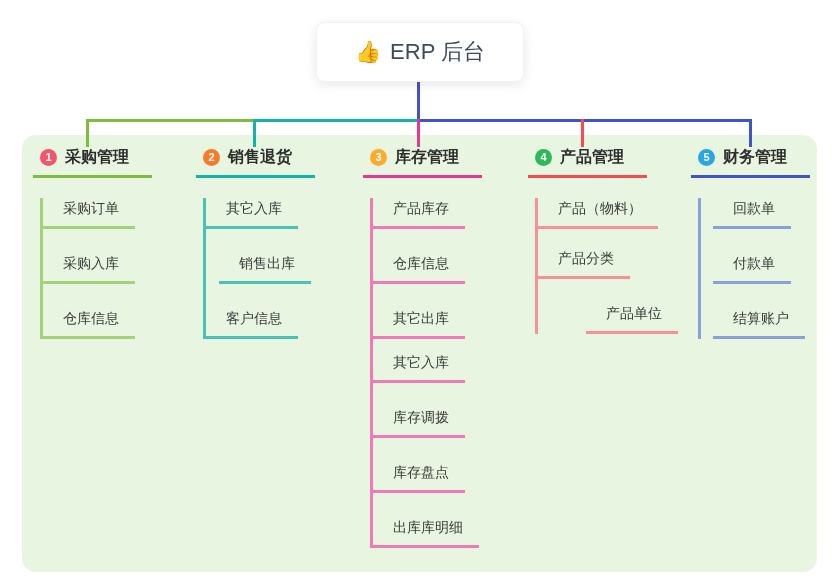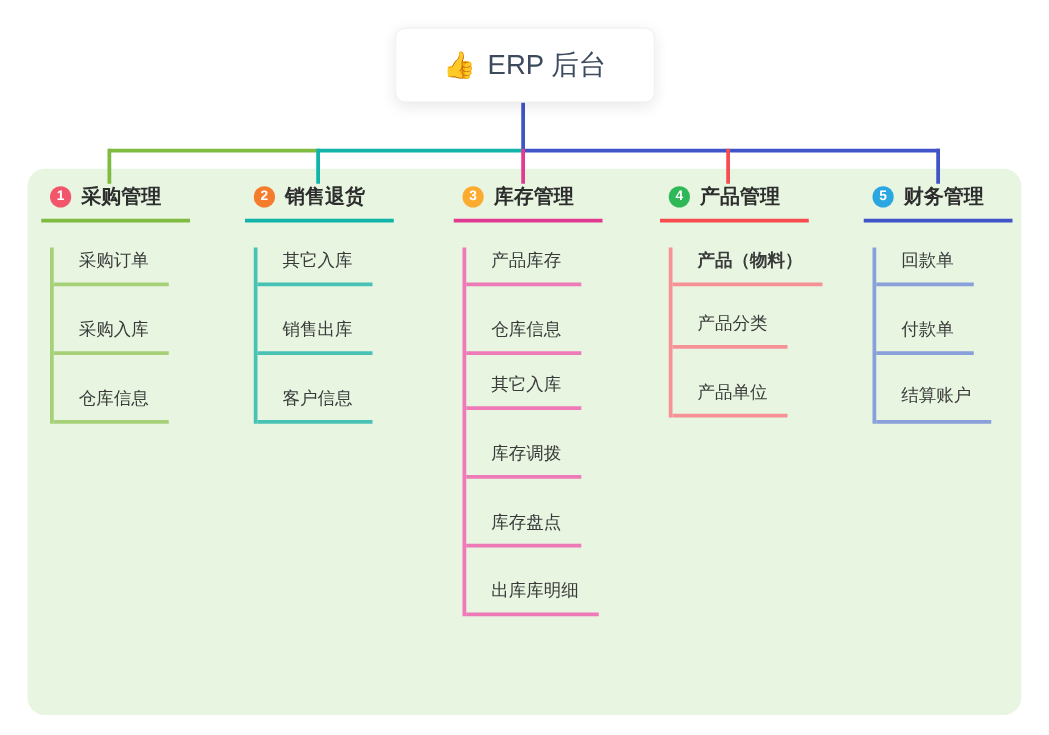--- a/index.html
+++ b/index.html
@@ -99,55 +99,56 @@
     </div>
   </div>
 
   <div class="branch" style="left: 196px;">
     <div class="branch-label" style="border-bottom-color: rgb(18, 179, 168);">
       <span class="badge" style="background: rgb(245, 123, 45);">2</span>
       <span class="branch-text">销售退货</span>
     </div>
     <div class="children" style="border-left-color: rgb(73, 194, 182);">
       <div class="child" style="border-bottom-color: rgb(73, 194, 182);">其它入库</div>
-      <div class="child" style="border-bottom-color: rgb(73, 194, 182);">销售出库</div>
+      <div class="child" style="border-bottom-color: rgb(73, 194, 182); margin-left: 13px;">销售出库</div>
       <div class="child" style="border-bottom-color: rgb(73, 194, 182); padding-left: 20px;">客户信息</div>
     </div>
   </div>
 
   <div class="branch" style="left: 363px;">
     <div class="branch-label" style="border-bottom-color: rgb(225, 58, 146);">
       <span class="badge" style="background: rgb(251, 171, 45);">3</span>
       <span class="branch-text">库存管理</span>
     </div>
     <div class="children" style="border-left-color: rgb(238, 122, 183);">
       <div class="child" style="border-bottom-color: rgb(238, 122, 183);">产品库存</div>
       <div class="child" style="border-bottom-color: rgb(238, 122, 183);">仓库信息</div>
+      <div class="child" style="border-bottom-color: rgb(238, 122, 183);">其它出库</div>
       <div class="child" style="border-bottom-color: rgb(238, 122, 183); margin-top: 13px;">其它入库</div>
       <div class="child" style="border-bottom-color: rgb(238, 122, 183);">库存调拨</div>
       <div class="child" style="border-bottom-color: rgb(238, 122, 183);">库存盘点</div>
       <div class="child" style="border-bottom-color: rgb(238, 122, 183);">出库库明细</div>
     </div>
   </div>
 
   <div class="branch" style="left: 528px;">
     <div class="branch-label" style="border-bottom-color: rgb(246, 75, 79);">
       <span class="badge" style="background: rgb(47, 184, 87);">4</span>
       <span class="branch-text">产品管理</span>
     </div>
     <div class="children" style="border-left-color: rgb(246, 146, 149);">
-      <div class="child" style="border-bottom-color: rgb(246, 146, 149); font-weight: bold;">产品（物料）</div>
+      <div class="child" style="border-bottom-color: rgb(246, 146, 149);">产品（物料）</div>
       <div class="child" style="border-bottom-color: rgb(246, 146, 149); margin-top: 19px;">产品分类</div>
-      <div class="child" style="border-bottom-color: rgb(246, 146, 149);">产品单位</div>
+      <div class="child" style="border-bottom-color: rgb(246, 146, 149); margin-left: 48px;">产品单位</div>
     </div>
   </div>
 
   <div class="branch" style="left: 691px;">
     <div class="branch-label" style="border-bottom-color: rgb(64, 84, 199);">
       <span class="badge" style="background: rgb(42, 167, 224);">5</span>
       <span class="branch-text">财务管理</span>
     </div>
-    <div class="children" style="border-left-color: rgb(138, 160, 218);">
+    <div class="children" style="border-left-color: rgb(138, 160, 218); padding-left: 12px;">
       <div class="child" style="border-bottom-color: rgb(138, 160, 218);">回款单</div>
       <div class="child" style="border-bottom-color: rgb(138, 160, 218);">付款单</div>
-      <div class="child" style="border-bottom-color: rgb(138, 160, 218); font-family: Liberation Mono, monospace;">结算账户</div>
+      <div class="child" style="border-bottom-color: rgb(138, 160, 218);">结算账户</div>
     </div>
   </div>
 
 </body></html>

